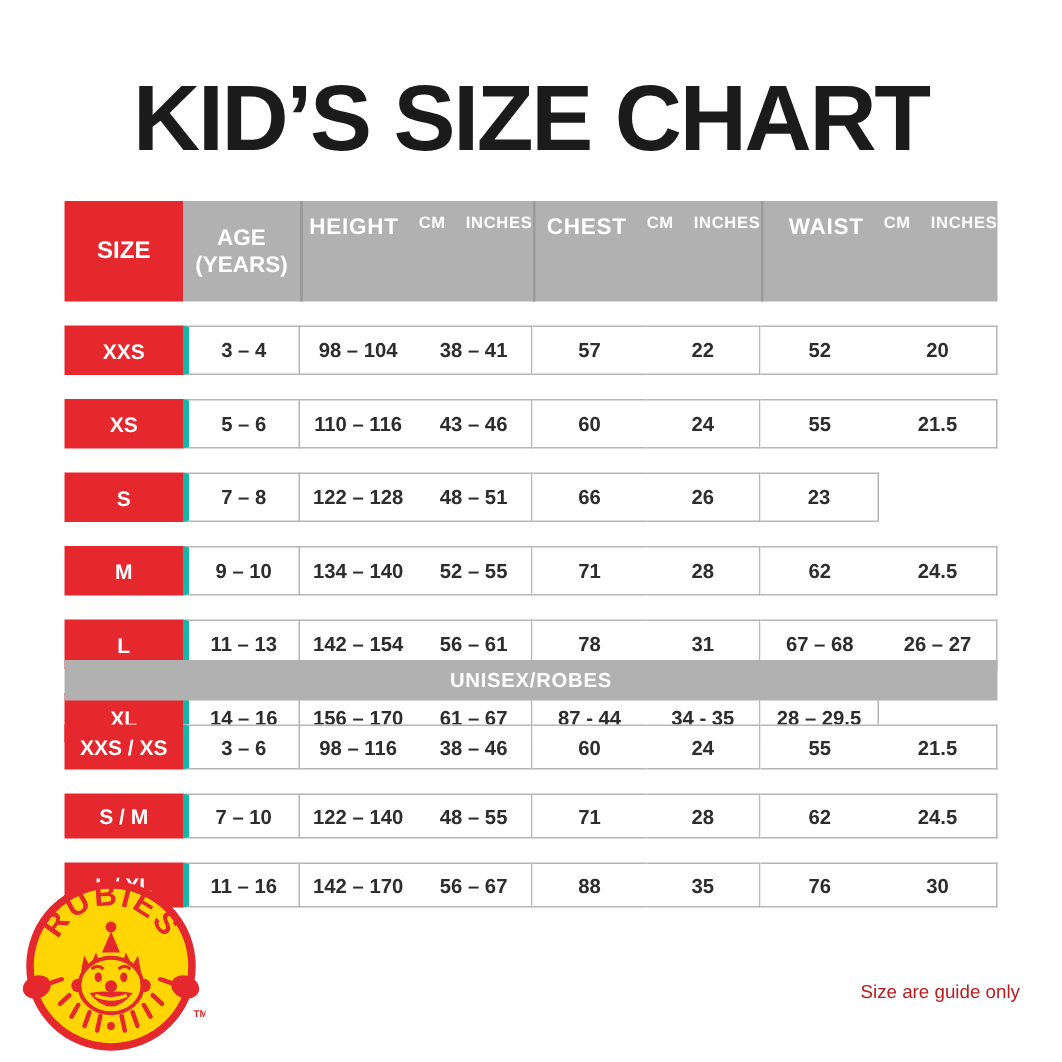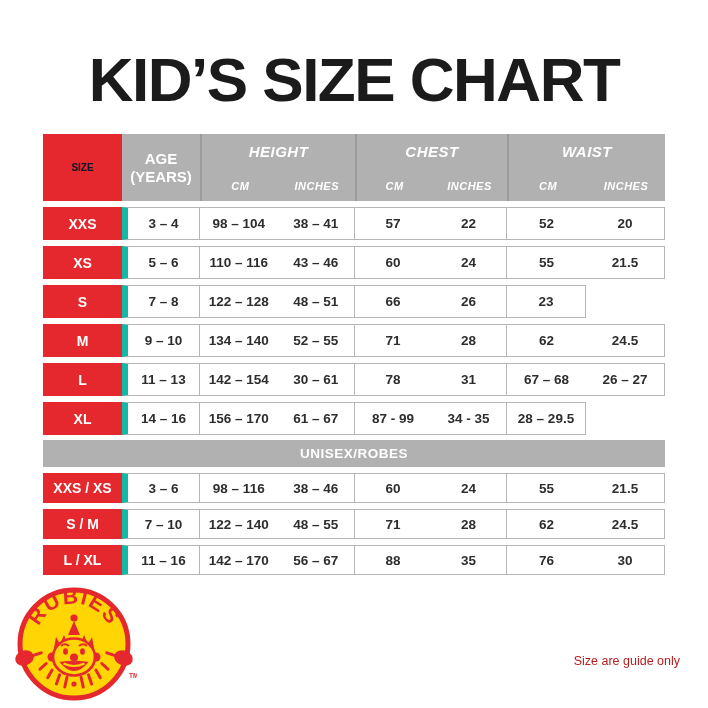--- a/index.html
+++ b/index.html
@@ -9,38 +9,38 @@
 
   .title { position:absolute; top:44px; left:0; right:0; text-align:center;
            font-size:62px; font-weight:700; letter-spacing:-1.5px; color:#1b1b1b; }
 
   
   .tbl { position:absolute; left:43px; width:622px; }
   .tbl-main { top:134px; }
   .tbl-unisex { top:440px; }
 
   .hdr { display:grid; grid-template-columns:79px 78px 155px 152px 158px; height:67px; }
-  .hdr-size { background:var(--red); color:#0f172a; display:flex; align-items:center; justify-content:center;
-              font-weight:700; font-size:10px; }
+  .hdr-size { background:var(--red); color:#ffffff; display:flex; align-items:center; justify-content:center;
+              font-weight:700; font-size:16px; }
   .hdr-age { background:var(--gray); color:#fff; display:flex; flex-direction:column; align-items:center;
              justify-content:center; font-weight:700; font-size:15px; line-height:1.15; text-align:center; }
-  .hdr-group { background:var(--gray); color:#fff; display:flex; flex-direction:column;
-               justify-content:space-between; padding:9px 0 9px; border-left:2px solid #9c9b9b;font-style:italic; }
+  .hdr-group { background:var(--gray); color:#fff; display:flex; flex-direction:row;
+               justify-content:flex-end; padding:9px 0 9px; border-left:2px solid #9c9b9b; }
   .hdr-group .g-label { text-align:center; font-weight:700; font-size:15px; letter-spacing:0.5px; }
   .hdr-group .g-sub { display:grid; grid-template-columns:1fr 1fr; }
   .hdr-group .g-sub span { text-align:center; font-weight:700; font-size:11px; letter-spacing:0.5px; }
 
   .row { display:grid; grid-template-columns:79px 78px 77.5px 77.5px 76px 76px 79px 79px;
-         height:33px; margin-top:6px; }
+         height:33px; margin-top:16px; }
   .tbl-unisex .row { height:30px; }
   .cell { display:flex; align-items:center; justify-content:center; font-size:13.5px;
           font-weight:700; color:#2d2d2d; background:#fff;
           border-top:1px solid #b7b6b6; border-bottom:1px solid #b7b6b6; }
   .cell.sz { background:var(--red); color:#fff; font-size:14px; border:none; }
-  .cell.bl { border-left:6px solid #14b8a6; }
+  .cell.bl { border-left:4px solid #14b8a6; }
   .cell.br { border-right:1px solid #b7b6b6; }
 
   .bar { height:27px; background:var(--gray); color:#fff; display:flex; align-items:center;
          justify-content:center; font-weight:700; font-size:13.5px; letter-spacing:0.5px; margin-bottom:2px; }
 
   .footnote { position:absolute; top:654px; right:28px; font-size:12.5px; color:#b91c1c; }
 
   .logo { position:absolute; left:13px; top:586px; width:124px; height:120px; }
 
   :root { --red:#e5282d; --gray:#b2b1b1; }
@@ -122,33 +122,33 @@
       <div class="cell">71</div>
       <div class="cell br">28</div>
       <div class="cell">62</div>
       <div class="cell br">24.5</div>
     </div>
 
     <div class="row">
       <div class="cell sz">L</div>
       <div class="cell bl br">11 – 13</div>
       <div class="cell">142 – 154</div>
-      <div class="cell br">30 – 61</div>
+      <div class="cell br">56 – 61</div>
       <div class="cell">78</div>
       <div class="cell br">31</div>
       <div class="cell">67 – 68</div>
       <div class="cell br">26 – 27</div>
     </div>
 
     <div class="row">
       <div class="cell sz">XL</div>
       <div class="cell bl br">14 – 16</div>
       <div class="cell">156 – 170</div>
       <div class="cell br">61 – 67</div>
-      <div class="cell">87 - 99</div>
+      <div class="cell">87 - 44</div>
       <div class="cell br">34 - 35</div>
       <div class="cell br">28 – 29.5</div>
     </div>
   </div>
 
   <div class="tbl tbl-unisex">
     <div class="bar">UNISEX/ROBES</div>
 
     <div class="row">
       <div class="cell sz">XXS / XS</div>

